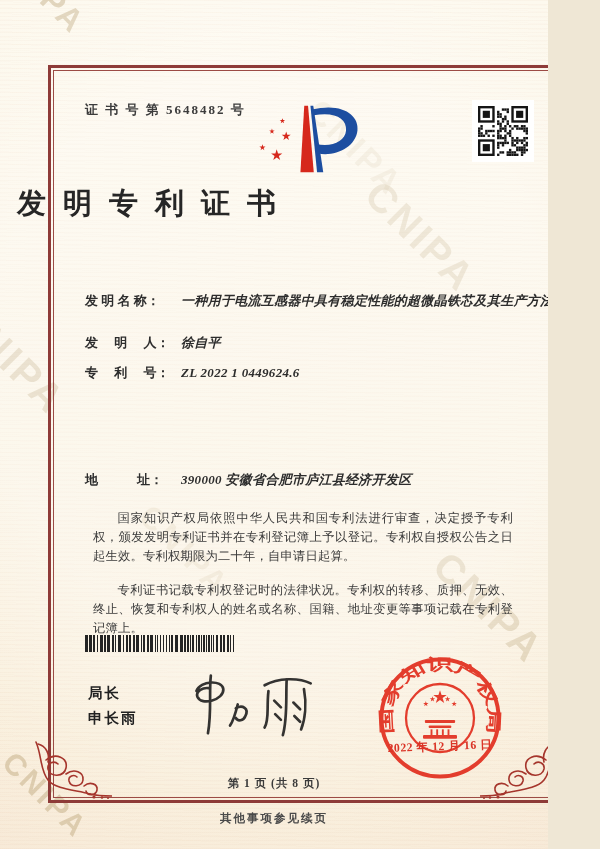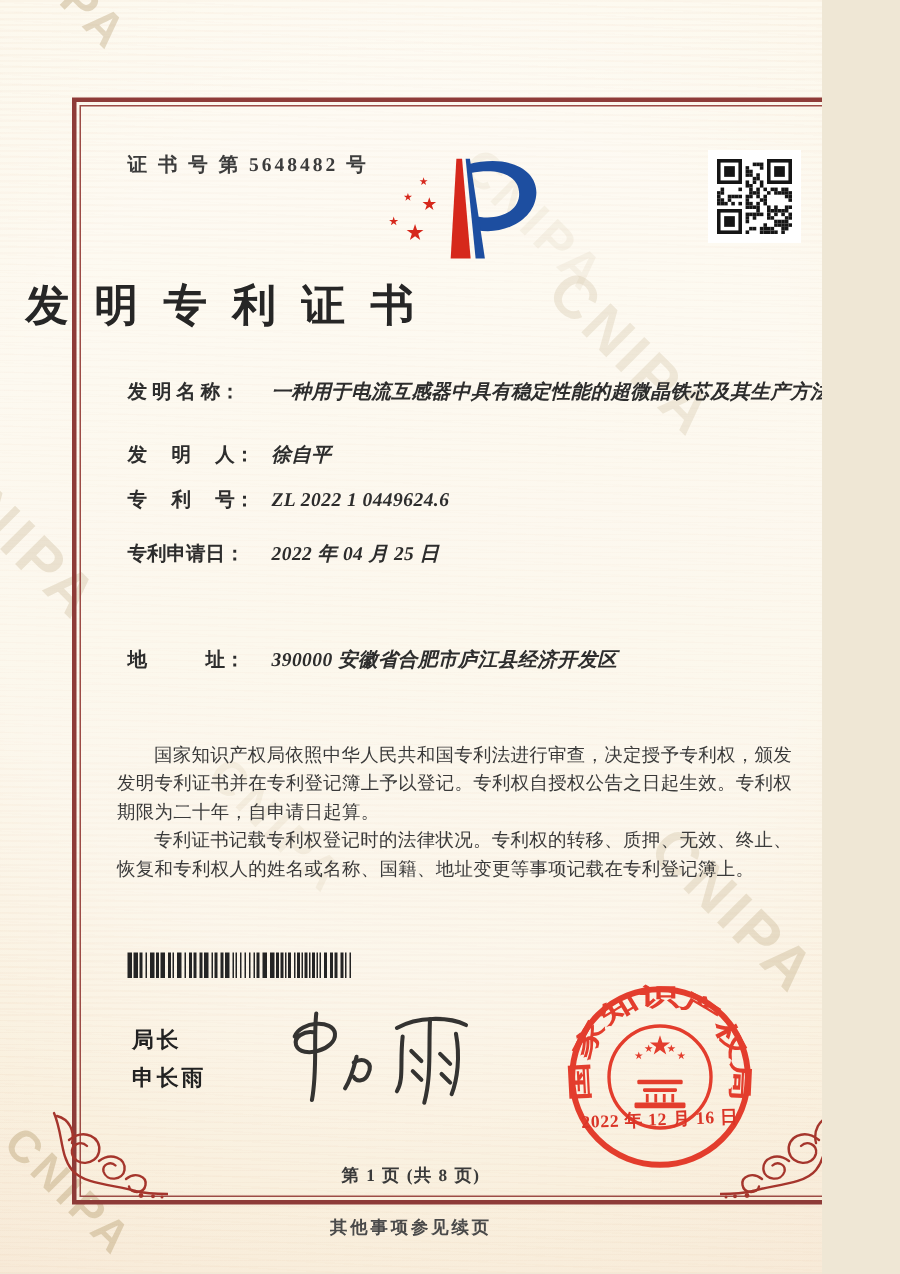--- a/index.html
+++ b/index.html
@@ -26,25 +26,25 @@
   .frame{position:absolute;left:48px;top:65px;width:504px;height:732px;border:3px solid #8e3b38;}
   .frame-inner{position:absolute;inset:2px;border:1px solid #9c4b45;}
   .cert-no{position:absolute;left:85px;top:101px;font-size:13px;font-weight:700;letter-spacing:2px;color:#3c3c3c;}
   .logo{position:absolute;left:245px;top:102px;}
   .qr{position:absolute;left:472px;top:100px;width:62px;height:62px;background:#fff;display:flex;align-items:center;justify-content:center;}
   .title{
     position:absolute;left:0;right:0;top:184px;text-align:left;
     font-size:29px;font-weight:700;letter-spacing:17px;text-indent:17px;color:#262626;
   }
   .frow{position:absolute;left:85px;white-space:nowrap;font-size:13px;font-weight:700;color:#2d2d2d;}
-  .flbl{display:inline-block;min-width:96px;}
+  .flbl{display:inline-block;min-width:96px;margin-top:40px;}
   .fval{letter-spacing:.3px;font-style:italic;}
   .fval-fix{display:inline-block;width:128px;}
   .paras{position:absolute;left:78px;top:494px;width:450px;font-size:12.3px;line-height:19px;color:#3a3a3a;text-align:justify;}
-  .paras p{margin:0;text-indent:2em;letter-spacing:.2px;}
+  .paras p{margin:15px;text-indent:2em;letter-spacing:.2px;}
   .barcode{position:absolute;left:85px;top:635px;height:17px;width:160px;font-size:0;}
   .bar{display:inline-block;height:100%;background:#242424;vertical-align:top;}
   .officer{position:absolute;left:88px;font-family:"Liberation Sans","DejaVu Sans",sans-serif;font-weight:700;font-size:14.5px;color:#222;letter-spacing:2px;}
   .sig{position:absolute;left:185px;top:668px;}
   .seal{position:absolute;left:372px;top:650px;opacity:.93;}
   .pageinfo{position:absolute;left:0;right:0;top:776px;text-align:center;font-size:11.5px;font-weight:600;color:#3a3a3a;letter-spacing:1px;}
   .footnote{position:absolute;left:0;right:0;top:811px;text-align:center;font-size:11.5px;font-weight:600;color:#4a4a4a;letter-spacing:2px;}
   .flourish{position:absolute;top:740px;}
   .flourish.left{left:32px;}
   .flourish.right{left:480px;transform:scaleX(-1);}
@@ -230,23 +230,20 @@
 
   <div class="frow" style="top:252px">
     <span class="flbl">发 明 名 称：</span><span class="fval">一种用于电流互感器中具有稳定性能的超微晶铁芯及其生产方法</span>
   </div>
   <div class="frow" style="top:294px">
     <span class="flbl">发　 明　 人：</span><span class="fval">徐自平</span>
   </div>
   <div class="frow" style="top:324px">
     <span class="flbl">专　 利　 号：</span><span class="fval">ZL 2022 1 0449624.6</span>
   </div>
-  <div class="frow" style="top:360px">
-    <span class="flbl">专利申请日：</span><span class="fval">2022 年 04 月 25 日</span>
-  </div>
   <div class="frow" style="top:431px">
     <span class="flbl">地　　　址：</span><span class="fval">390000  安徽省合肥市庐江县经济开发区</span>
   </div>
 
   <div class="paras">
     <p>国家知识产权局依照中华人民共和国专利法进行审查，决定授予专利权，颁发发明专利证书并在专利登记簿上予以登记。专利权自授权公告之日起生效。专利权期限为二十年，自申请日起算。</p>
     <p>专利证书记载专利权登记时的法律状况。专利权的转移、质押、无效、终止、恢复和专利权人的姓名或名称、国籍、地址变更等事项记载在专利登记簿上。</p>
   </div>
 
   <div class="barcode"><span class="bar" style="width:3px;margin-right:1px"></span><span class="bar" style="width:3px;margin-right:1px"></span><span class="bar" style="width:2px;margin-right:2px"></span><span class="bar" style="width:1px;margin-right:2px"></span><span class="bar" style="width:3px;margin-right:1px"></span><span class="bar" style="width:2px;margin-right:1px"></span><span class="bar" style="width:3px;margin-right:2px"></span><span class="bar" style="width:2px;margin-right:1px"></span><span class="bar" style="width:1px;margin-right:2px"></span><span class="bar" style="width:3px;margin-right:2px"></span><span class="bar" style="width:1px;margin-right:2px"></span><span class="bar" style="width:2px;margin-right:1px"></span><span class="bar" style="width:2px;margin-right:2px"></span><span class="bar" style="width:2px;margin-right:1px"></span><span class="bar" style="width:3px;margin-right:2px"></span><span class="bar" style="width:1px;margin-right:1px"></span><span class="bar" style="width:2px;margin-right:2px"></span><span class="bar" style="width:2px;margin-right:1px"></span><span class="bar" style="width:3px;margin-right:2px"></span><span class="bar" style="width:1px;margin-right:1px"></span><span class="bar" style="width:1px;margin-right:2px"></span><span class="bar" style="width:1px;margin-right:2px"></span><span class="bar" style="width:1px;margin-right:2px"></span><span class="bar" style="width:1px;margin-right:2px"></span><span class="bar" style="width:1px;margin-right:1px"></span><span class="bar" style="width:2px;margin-right:2px"></span><span class="bar" style="width:3px;margin-right:2px"></span><span class="bar" style="width:3px;margin-right:1px"></span><span class="bar" style="width:2px;margin-right:1px"></span><span class="bar" style="width:2px;margin-right:1px"></span><span class="bar" style="width:1px;margin-right:1px"></span><span class="bar" style="width:2px;margin-right:2px"></span><span class="bar" style="width:1px;margin-right:1px"></span><span class="bar" style="width:2px;margin-right:1px"></span><span class="bar" style="width:1px;margin-right:1px"></span><span class="bar" style="width:2px;margin-right:1px"></span><span class="bar" style="width:1px;margin-right:1px"></span><span class="bar" style="width:2px;margin-right:1px"></span><span class="bar" style="width:1px;margin-right:1px"></span><span class="bar" style="width:1px;margin-right:2px"></span><span class="bar" style="width:2px;margin-right:2px"></span><span class="bar" style="width:2px;margin-right:1px"></span><span class="bar" style="width:2px;margin-right:2px"></span><span class="bar" style="width:2px;margin-right:1px"></span><span class="bar" style="width:1px;margin-right:2px"></span><span class="bar" style="width:1px;margin-right:1px"></span></div>

